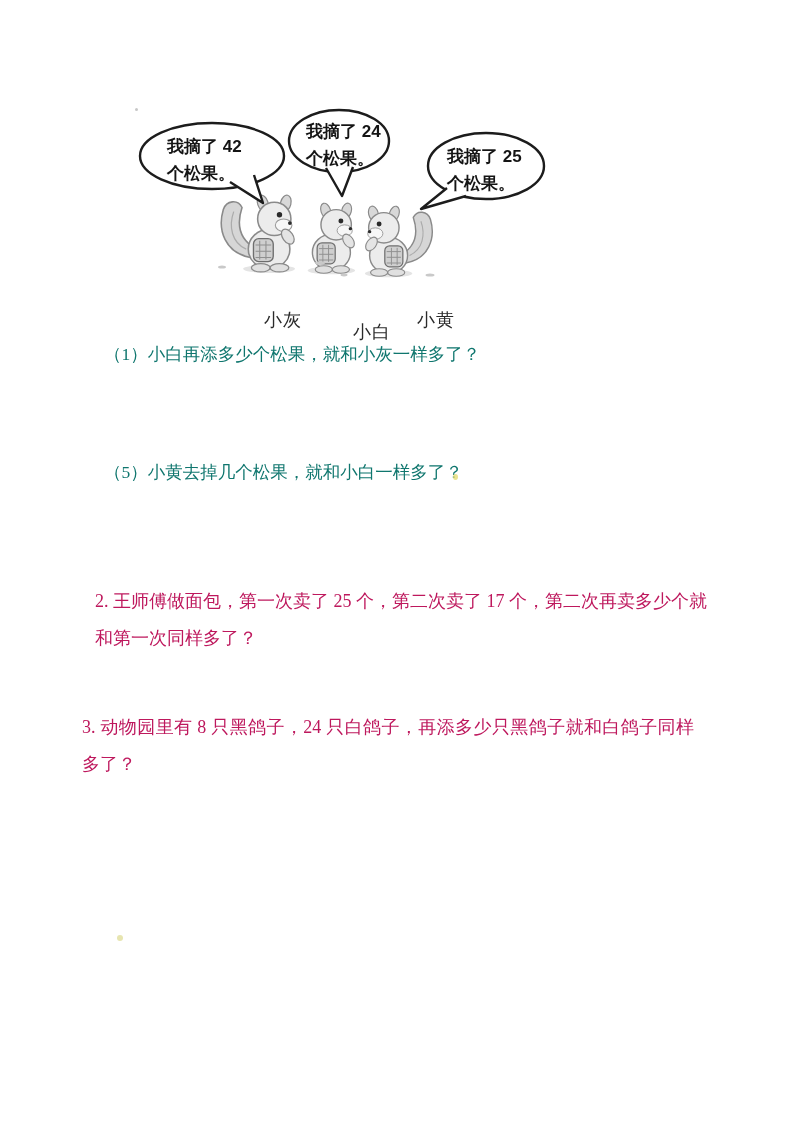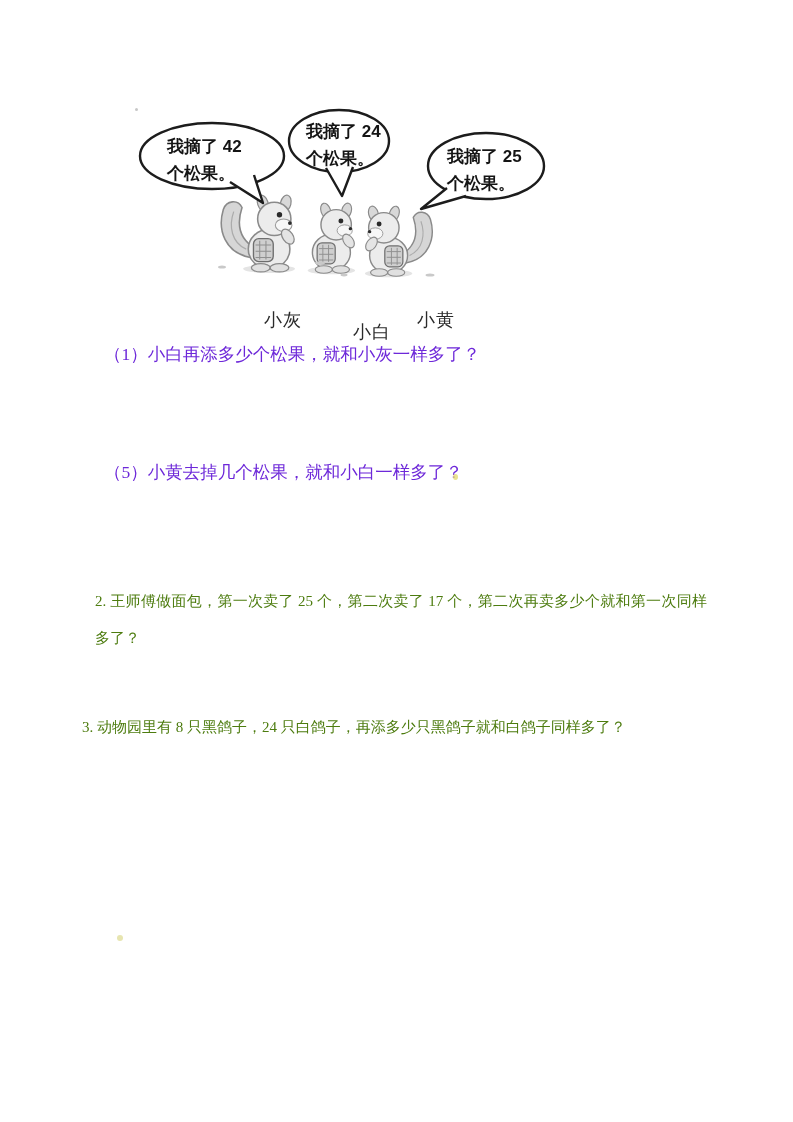--- a/index.html
+++ b/index.html
@@ -28,29 +28,29 @@
   .squirrel-label {
     position: absolute;
     font-size: 18px;
     letter-spacing: 1px;
     color: #2a2a2a;
     white-space: nowrap;
   }
   .q {
     position: absolute;
     font-size: 17.5px;
-    color: #6d28d9;
+    color: #0f766e;
     white-space: nowrap;
   }
   .q-para {
     position: absolute;
-    font-size: 15px;
+    font-size: 18px;
     line-height: 37px;
     width: 612px;
-    color: #4d7c0f;
+    color: #be185d;
     text-align: justify;
   }
   .artifact-dot { position: absolute; border-radius: 50%; }
   .dot-yellow-1 { left: 453px; top: 474px; width: 5px; height: 6px; background: #e5dc76; opacity: 0.8; }
   .dot-yellow-2 { left: 117px; top: 935px; width: 6px; height: 6px; background: #e3e0a2; opacity: 0.85; }
   .dot-gray-1   { left: 135px; top: 108px; width: 3px; height: 3px; background: #b9b9b9; opacity: 0.8; }
 </style>
 </head>
 <body>
 

